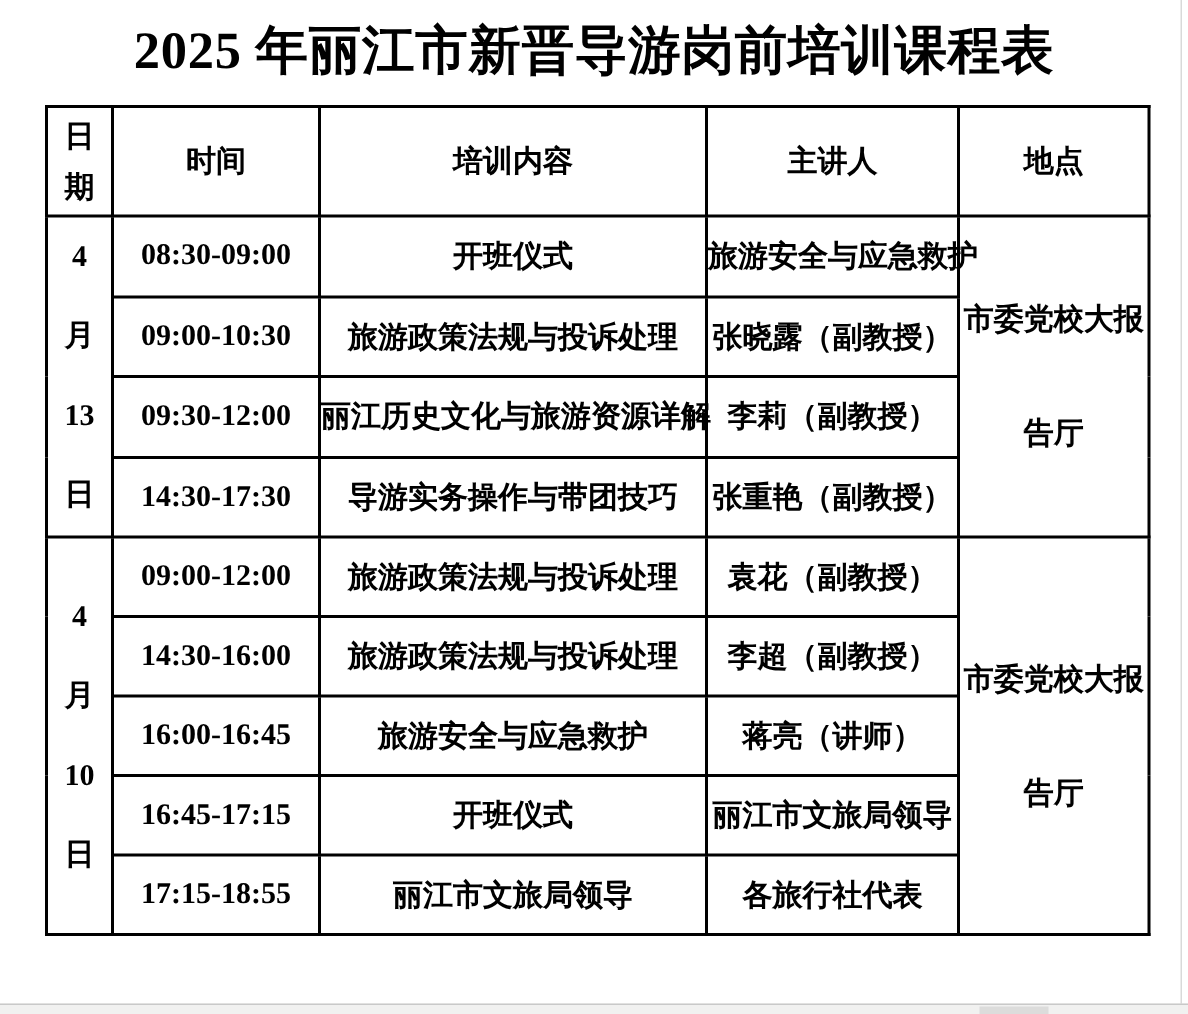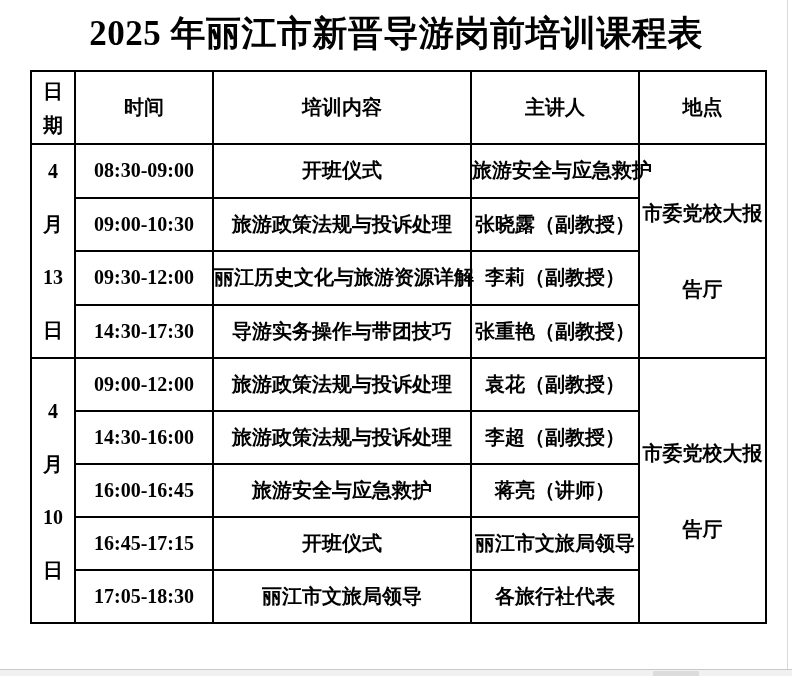--- a/index.html
+++ b/index.html
@@ -163,21 +163,21 @@
       <td class="nowrap">16:00-16:45</td>
       <td class="nowrap">旅游安全与应急救护</td>
       <td class="nowrap">蒋亮（讲师）</td>
     </tr>
     <tr class="data-row">
       <td class="nowrap">16:45-17:15</td>
       <td class="nowrap">开班仪式</td>
       <td class="nowrap">丽江市文旅局领导</td>
     </tr>
     <tr class="data-row">
-      <td class="nowrap">17:05-18:30</td>
+      <td class="nowrap">17:15-18:55</td>
       <td class="nowrap">丽江市文旅局领导</td>
       <td class="nowrap">各旅行社代表</td>
     </tr>
   </tbody>
     </table>
 
   <div class="right-edge-line"></div>
 
   <div class="hscrollbar">
     <div class="thumb"></div>

